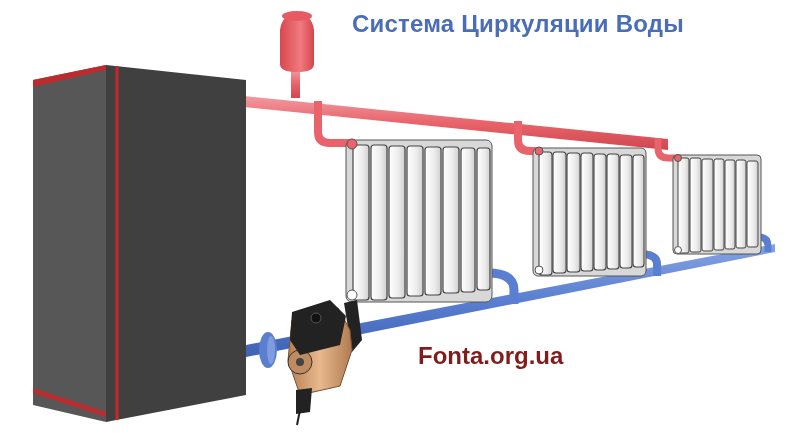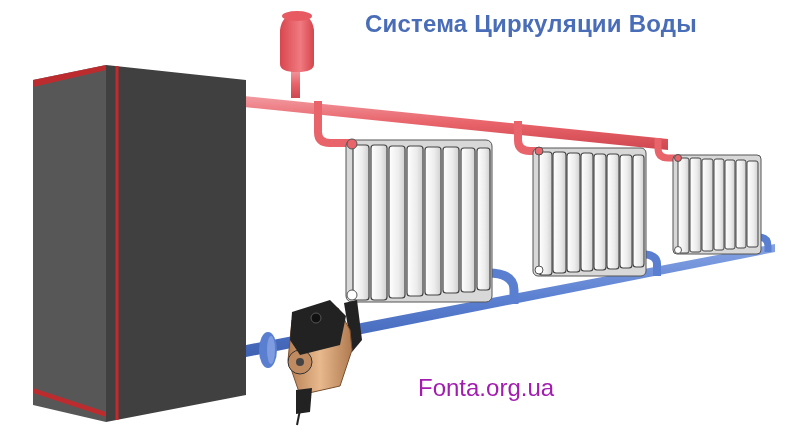--- a/index.html
+++ b/index.html
@@ -1,19 +1,19 @@
 <!DOCTYPE html>
 <html><head>
 <meta charset="utf-8">
 <style>
   html, body { margin:0; padding:0; background:#ffffff; }
   body { width:800px; height:433px; position:relative; overflow:hidden; font-family:"Liberation Sans","DejaVu Sans",sans-serif; }
   svg.scene { position:absolute; left:0; top:0; }
-  .title { position:absolute; left:352px; top:10px; font-size:24px; font-weight:bold; color:#4a6db8; white-space:nowrap; letter-spacing:0.2px;margin-left:13px; }
-  .site { position:absolute; left:418px; top:342px; font-size:24px; font-weight:normal; color:#a21caf; white-space:nowrap;margin-top:32px; }
+  .title { position:absolute; left:352px; top:10px; font-size:24px; font-weight:bold; color:#4a6db8; white-space:nowrap; letter-spacing:0.2px; }
+  .site { position:absolute; left:418px; top:342px; font-size:24px; font-weight:bold; color:#7f1d1d; white-space:nowrap; }
 </style>
 </head>
 <body>
 
 <svg class="scene" width="800" height="433" viewBox="0 0 800 433">
   <defs>
     <linearGradient id="hotPipe" x1="0" y1="0" x2="0" y2="1">
       <stop offset="0" stop-color="#f29aa0"></stop>
       <stop offset="0.5" stop-color="#e8636a"></stop>
       <stop offset="1" stop-color="#cf4750"></stop>

